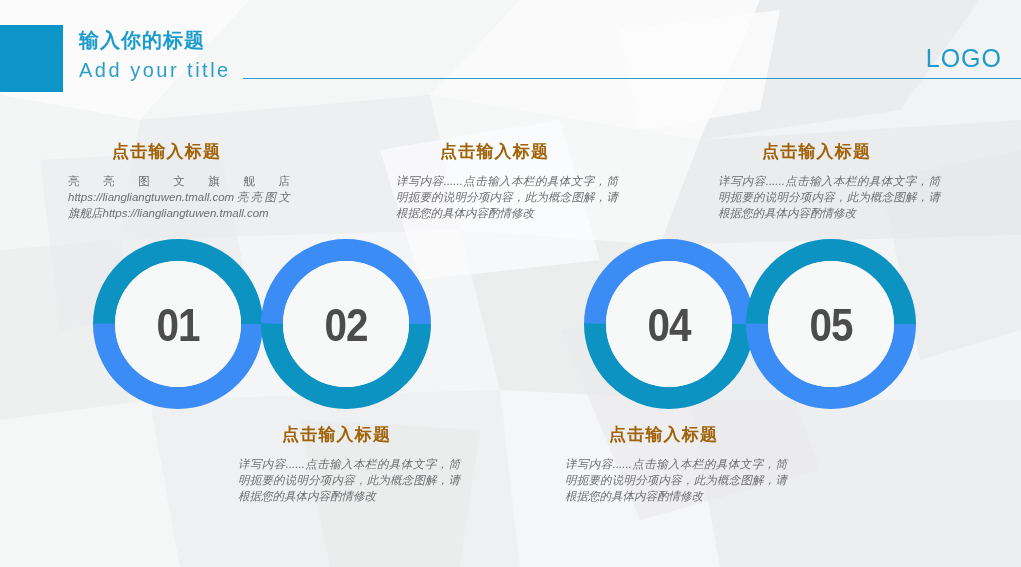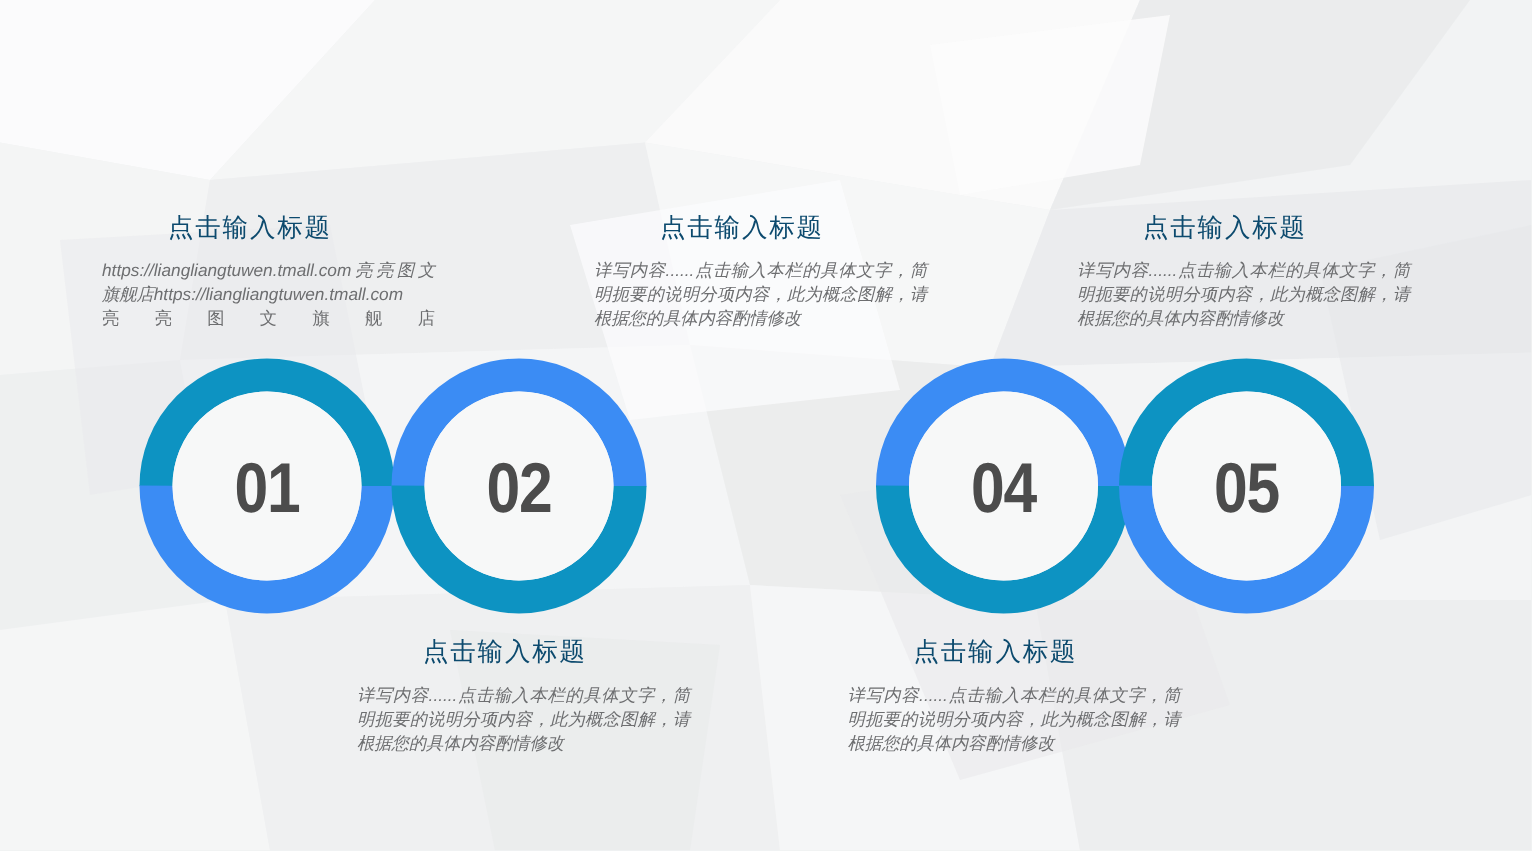--- a/index.html
+++ b/index.html
@@ -86,22 +86,22 @@
     font-weight: 400;
   }
 
   
   .caption {
     position: absolute;
     z-index: 6;
   }
   .caption-title {
     font-size: 17px;
-    font-weight: normal;
-    color: #0c4a6e;
+    font-weight: bold;
+    color: #a16207;
     letter-spacing: 1.2px;
     line-height: 22px;
     margin: 0 0 10px 0;
     white-space: nowrap;
   }
   .caption-body {
     font-size: 11.5px;
     color: #6d6e70;
     line-height: 16px;
     margin: 0;
@@ -199,25 +199,34 @@
     <polygon points="690,400 1021,400 1021,567 720,567" fill="#edeeef"></polygon>
     <polygon points="760,0 980,0 900,110 700,140" fill="#e8eaeb" opacity="0.75"></polygon>
     <polygon points="560,330 760,300 820,470 640,520" fill="#e9eaeb" opacity="0.6"></polygon>
     <polygon points="40,160 220,150 250,300 60,330" fill="#e9eaec" opacity="0.55"></polygon>
     <polygon points="300,420 480,430 460,567 330,567" fill="#e7e9ea" opacity="0.5"></polygon>
     <polygon points="880,180 1021,150 1021,330 920,360" fill="#e6e8e9" opacity="0.55"></polygon>
     <polygon points="380,150 560,120 600,260 420,280" fill="#fcfcfd" opacity="0.7"></polygon>
     <polygon points="620,30 780,10 760,110 640,130" fill="#fdfdfd" opacity="0.8"></polygon>
   </svg>
 
+  <div id="header">
+    <div id="header-square" style="background: rgb(12, 149, 198);"></div>
+    <div id="title-group">
+      <div id="title-cn" style="color: rgb(27, 156, 205);">输入你的标题</div>
+      <div id="title-en" style="color: rgb(43, 158, 201);">Add your title</div>
+    </div>
+    <div id="header-rule" style="background: rgb(42, 156, 196);"></div>
+    <div id="logo-text" style="color: rgb(29, 156, 201);">LOGO</div>
+  </div>
 
   <div class="caption" id="caption-1">
     <div class="caption-title">点击输入标题</div>
+    <p class="caption-body just-first-line">亮亮图文旗舰店</p>
     <p class="caption-body justify-cn">https://liangliangtuwen.tmall.com亮亮图文旗舰店https://liangliangtuwen.tmall.com</p>
-    <p class="caption-body just-first-line">亮亮图文旗舰店</p>
   </div>
 
   <div class="caption" id="caption-3">
     <div class="caption-title">点击输入标题</div>
     <p class="caption-body justify-cn">详写内容......点击输入本栏的具体文字，简明扼要的说明分项内容，此为概念图解，请根据您的具体内容酌情修改</p>
   </div>
 
   <div class="caption" id="caption-5">
     <div class="caption-title">点击输入标题</div>
     <p class="caption-body justify-cn">详写内容......点击输入本栏的具体文字，简明扼要的说明分项内容，此为概念图解，请根据您的具体内容酌情修改</p>

